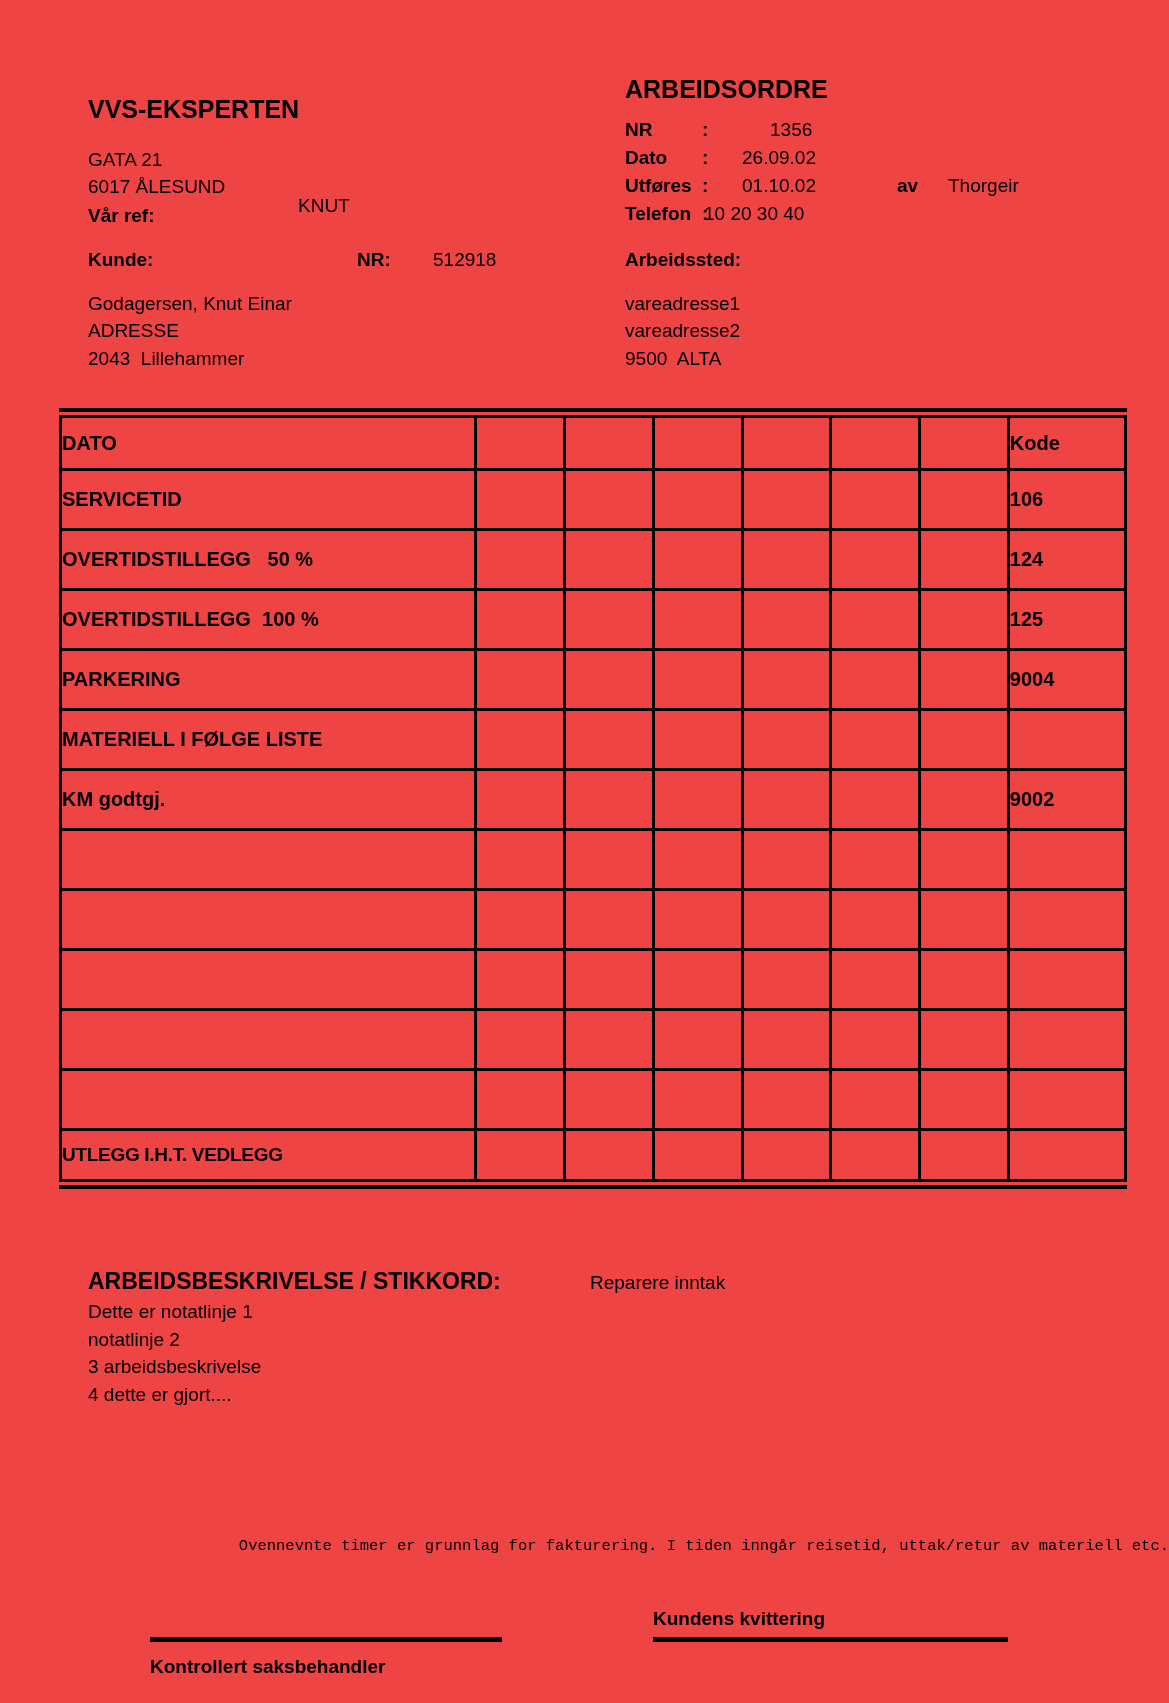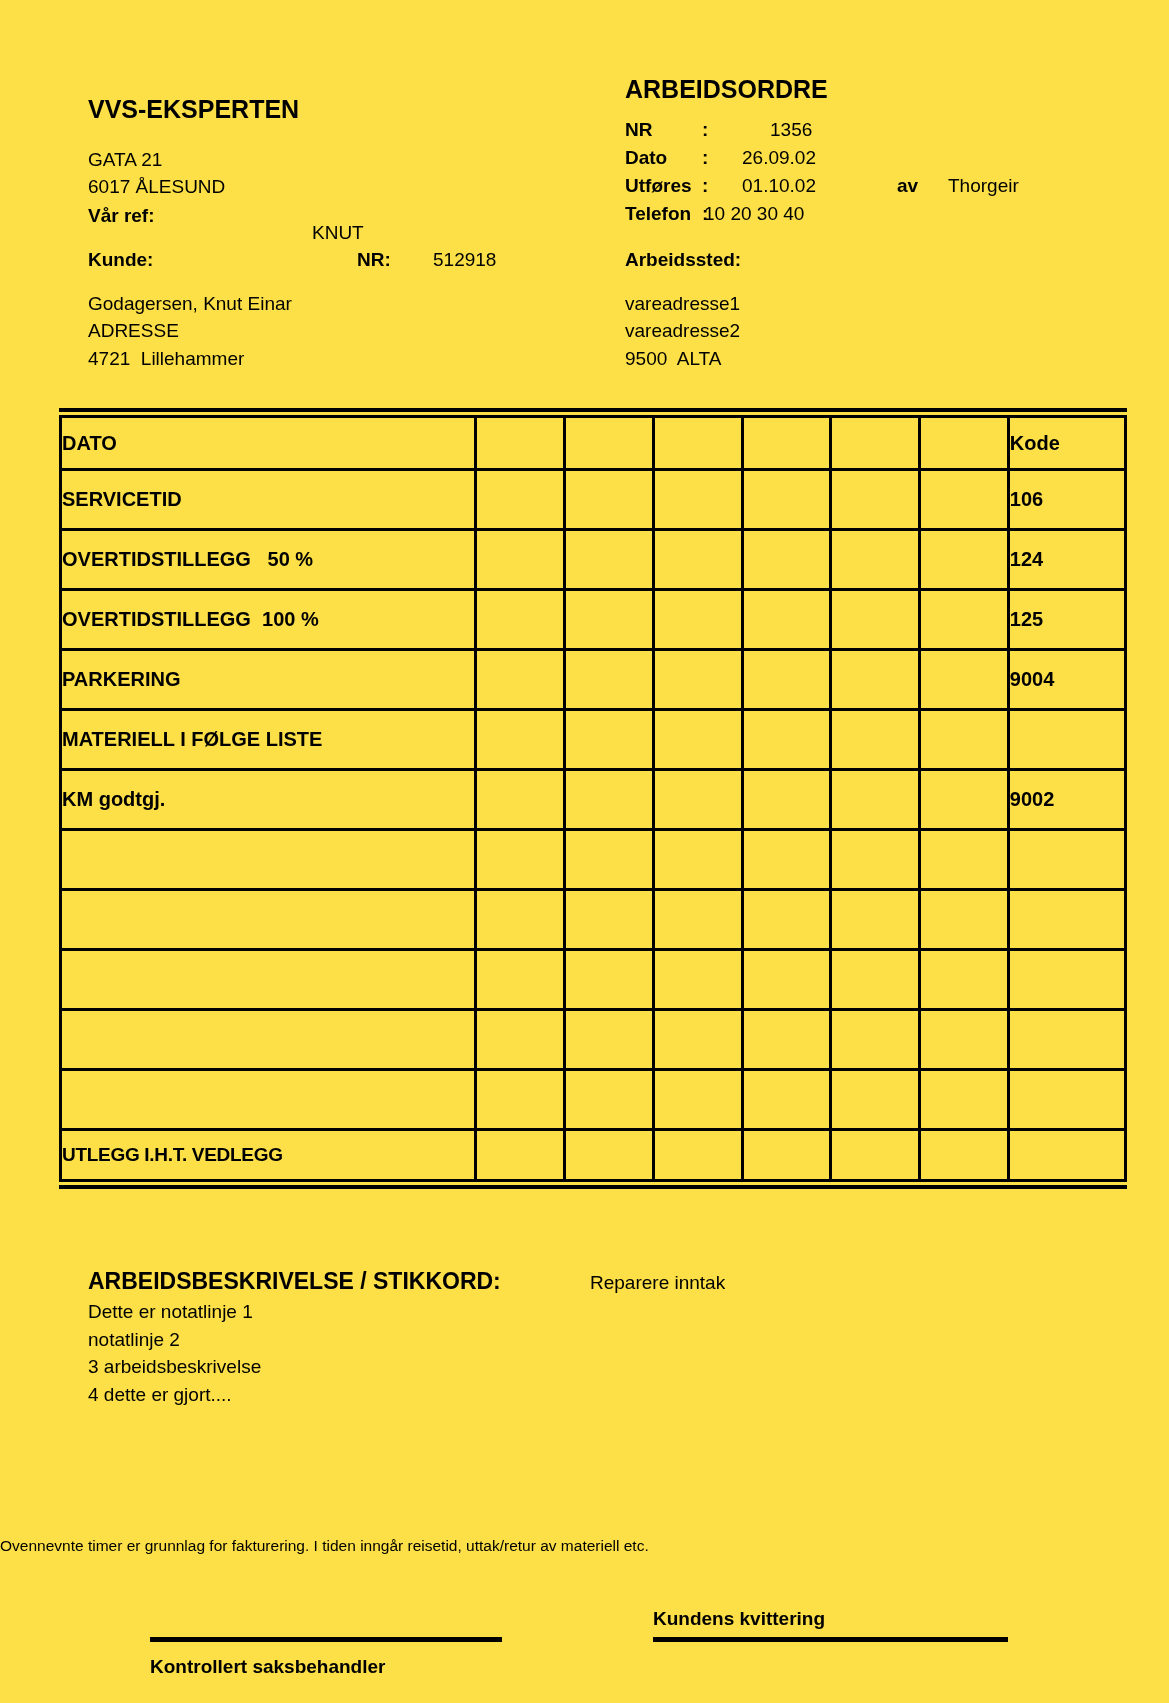--- a/index.html
+++ b/index.html
@@ -1,20 +1,20 @@
 <!DOCTYPE html>
 <html><head>
 <meta charset="utf-8">
 <style>
   html,body{margin:0;padding:0;background:#e8e8e8;}
   .page{
     position:relative;
     width:1169px;height:1703px;
     margin:0 auto;
-    background:#fde047;
+    background:#ef4444;
     color:#000;
     font-family:"Liberation Sans", sans-serif;
     overflow:hidden;
   }
   .t{position:absolute;white-space:pre;line-height:1.15;}
   .b{font-weight:bold;}
   .fs25{font-size:25px;}
   .fs23{font-size:23px;}
   .fs19{font-size:19px;}
   .fs15{font-size:15.5px;}
@@ -47,39 +47,39 @@
     padding-left:20px;white-space:pre;
   }
   tr.h-head td{height:50px;}
   tr.h-mid td{height:57px;}
   tr.h-last td{height:48px;}
   tr.h-last td.lbl{font-size:19px;letter-spacing:-0.3px;}
 
   .sig-line{position:absolute;height:5px;background:#000;}
   .sig-label{position:absolute;text-align:left;font-weight:bold;font-size:19px;white-space:pre;}
   .note-line{position:absolute;left:88px;font-size:19px;white-space:pre;}
-  .footer-note{position:absolute;left:0;top:1537px;width:1169px;text-align:left;}
+  .footer-note{position:absolute;left:0;top:1537px;width:1169px;text-align:right;font-family:Liberation Mono, monospace;}
 </style>
 </head>
 <body>
 
 <div class="page">
 
   <div class="t b fs25" style="left:88px;top:95px;">VVS-EKSPERTEN</div>
   <div class="t fs19" style="left:88px;top:149px;">GATA 21</div>
   <div class="t fs19" style="left:88px;top:176px;">6017 ÅLESUND</div>
   <div class="t b fs19" style="left:88px;top:205px;">Vår ref:</div>
-  <div class="t fs19" style="left:298px;top:222px;margin-left:14px;">KNUT</div>
+  <div class="t fs19" style="left:298px;top:195px;">KNUT</div>
 
   <div class="t b fs19" style="left:88px;top:249px;">Kunde:</div>
   <div class="t b fs19" style="left:357px;top:249px;">NR:</div>
   <div class="t fs19" style="left:433px;top:249px;">512918</div>
   <div class="t fs19" style="left:88px;top:293px;">Godagersen, Knut Einar</div>
   <div class="t fs19" style="left:88px;top:320px;">ADRESSE</div>
-  <div class="t fs19" style="left:88px;top:348px;">4721  Lillehammer</div>
+  <div class="t fs19" style="left:88px;top:348px;">2043  Lillehammer</div>
 
   <div class="t b fs25" style="left:625px;top:75px;">ARBEIDSORDRE</div>
 
   <div class="t b fs19" style="left:625px;top:119px;">NR</div>
   <div class="t b fs19" style="left:702px;top:119px;">:</div>
   <div class="t fs19" style="left:770px;top:119px;">1356</div>
 
   <div class="t b fs19" style="left:625px;top:147px;">Dato</div>
   <div class="t b fs19" style="left:702px;top:147px;">:</div>
   <div class="t fs19" style="left:742px;top:147px;">26.09.02</div>

